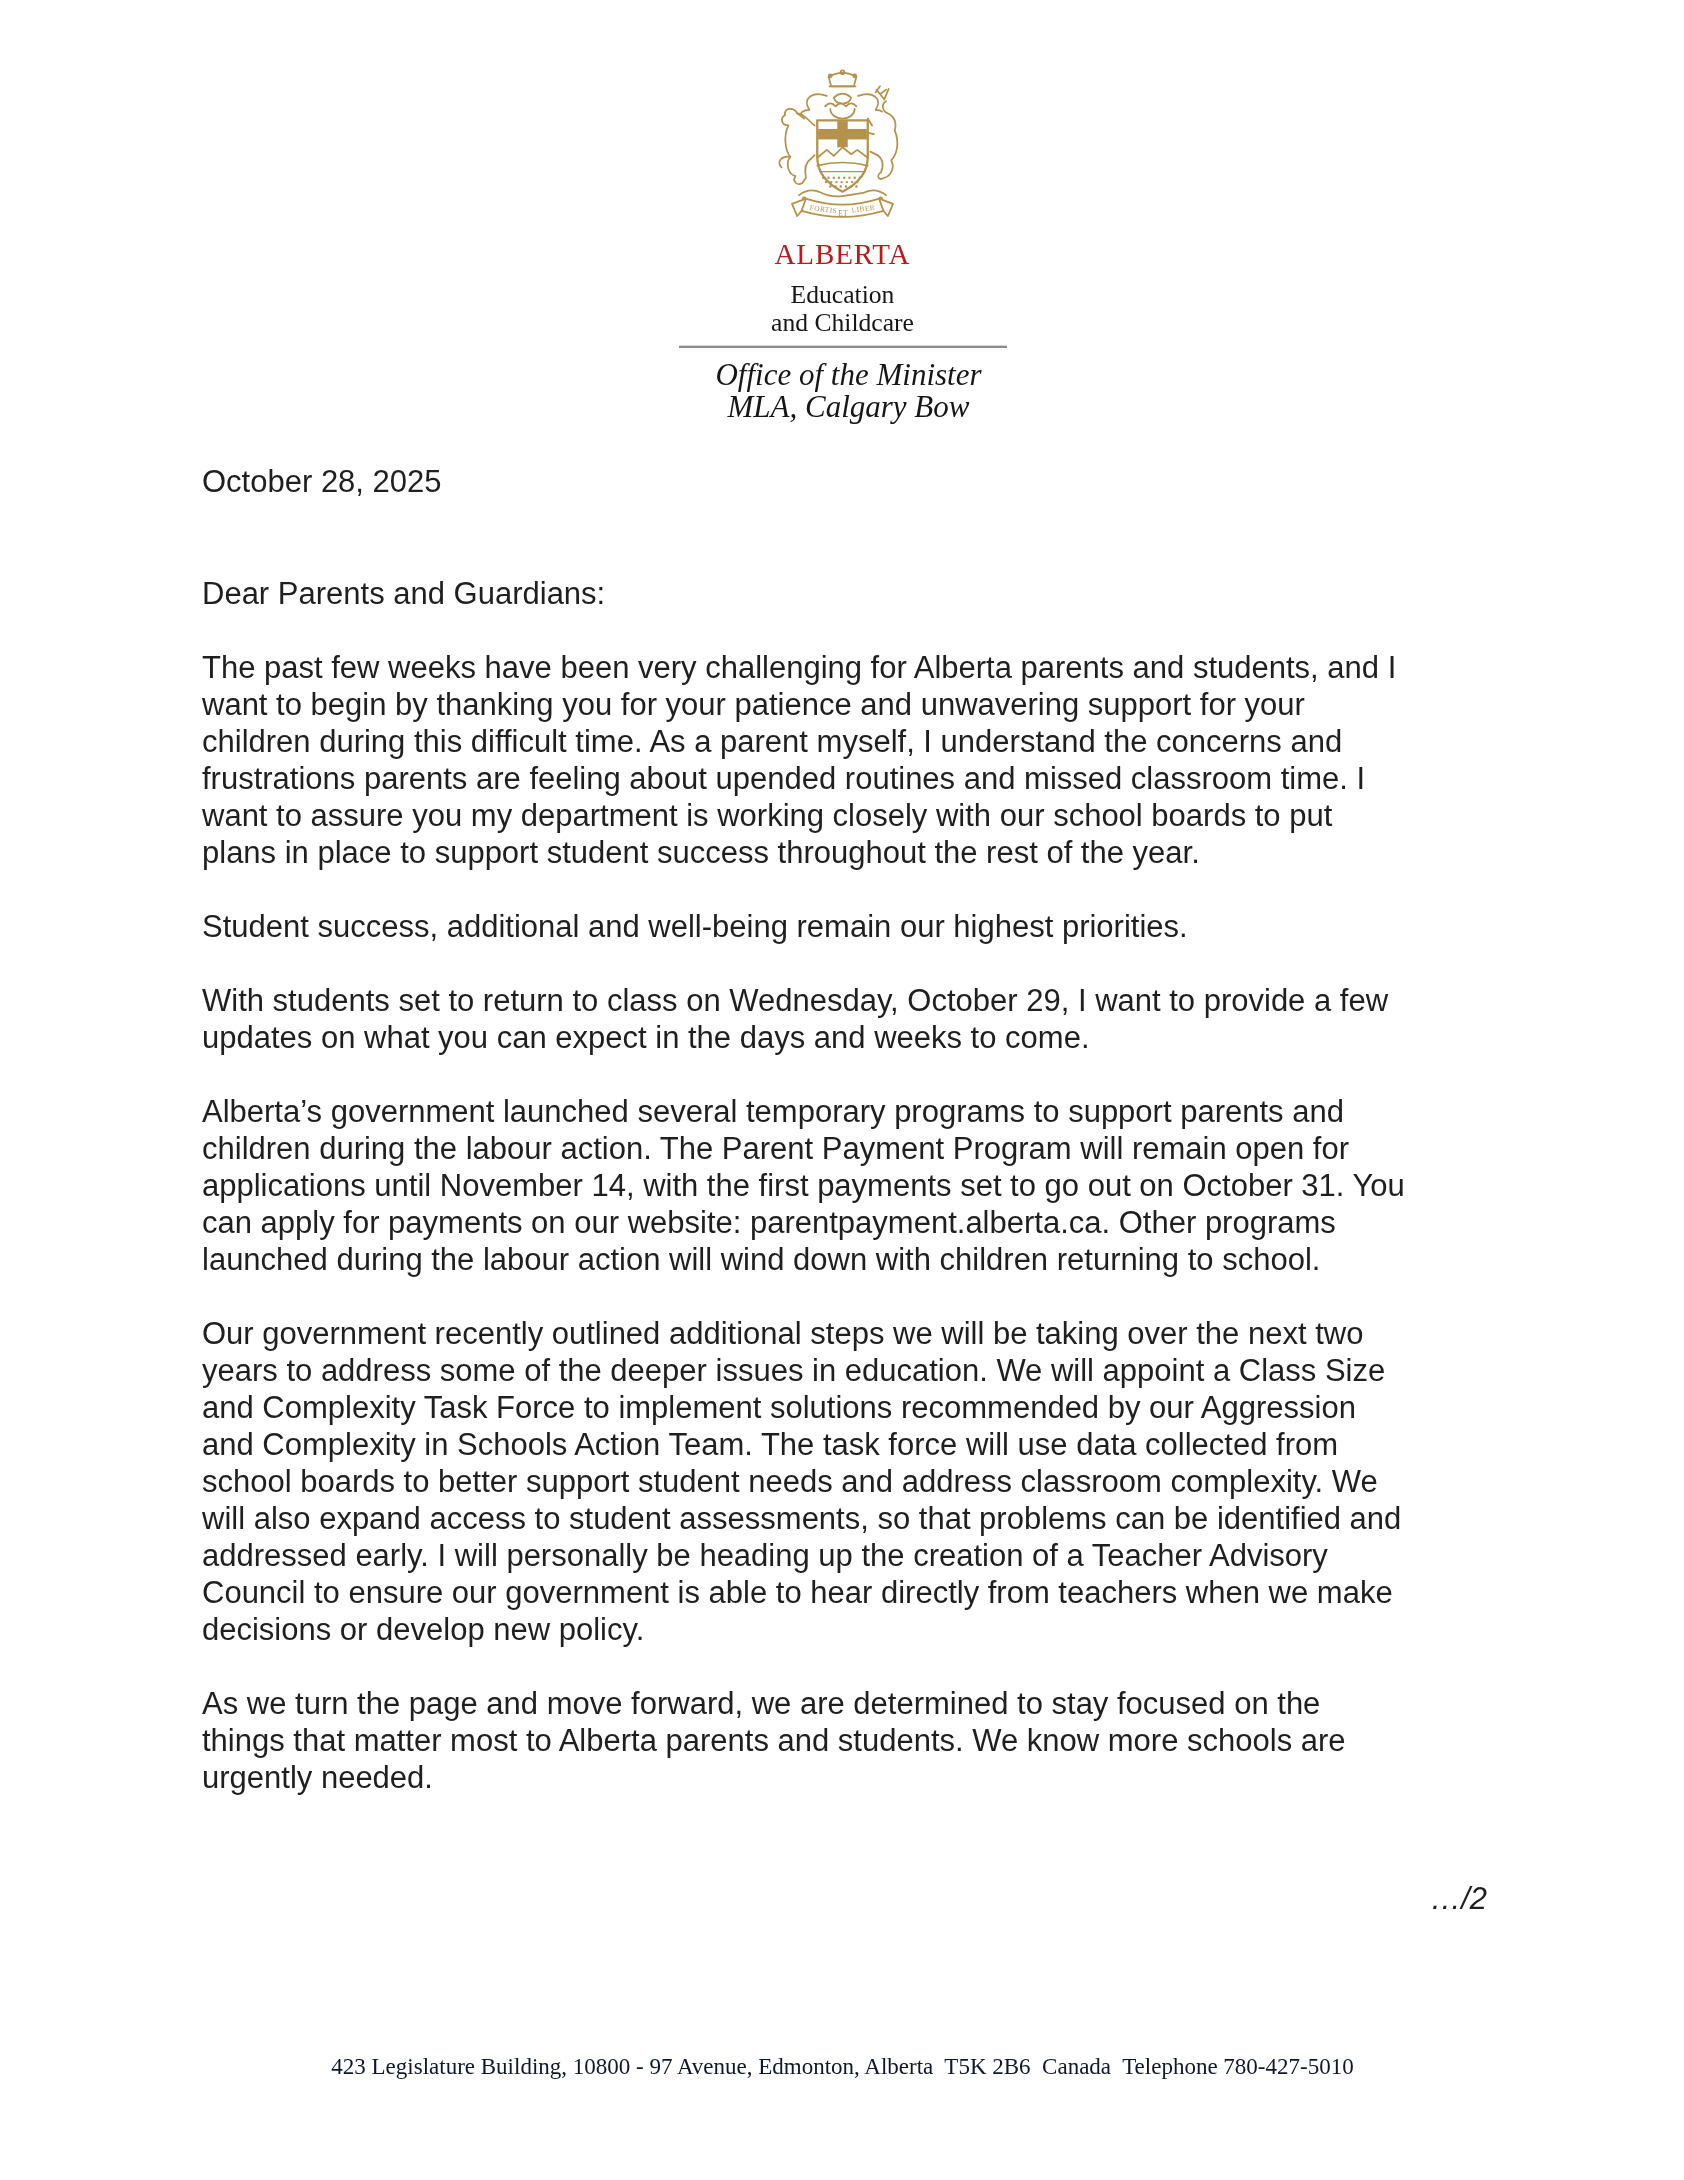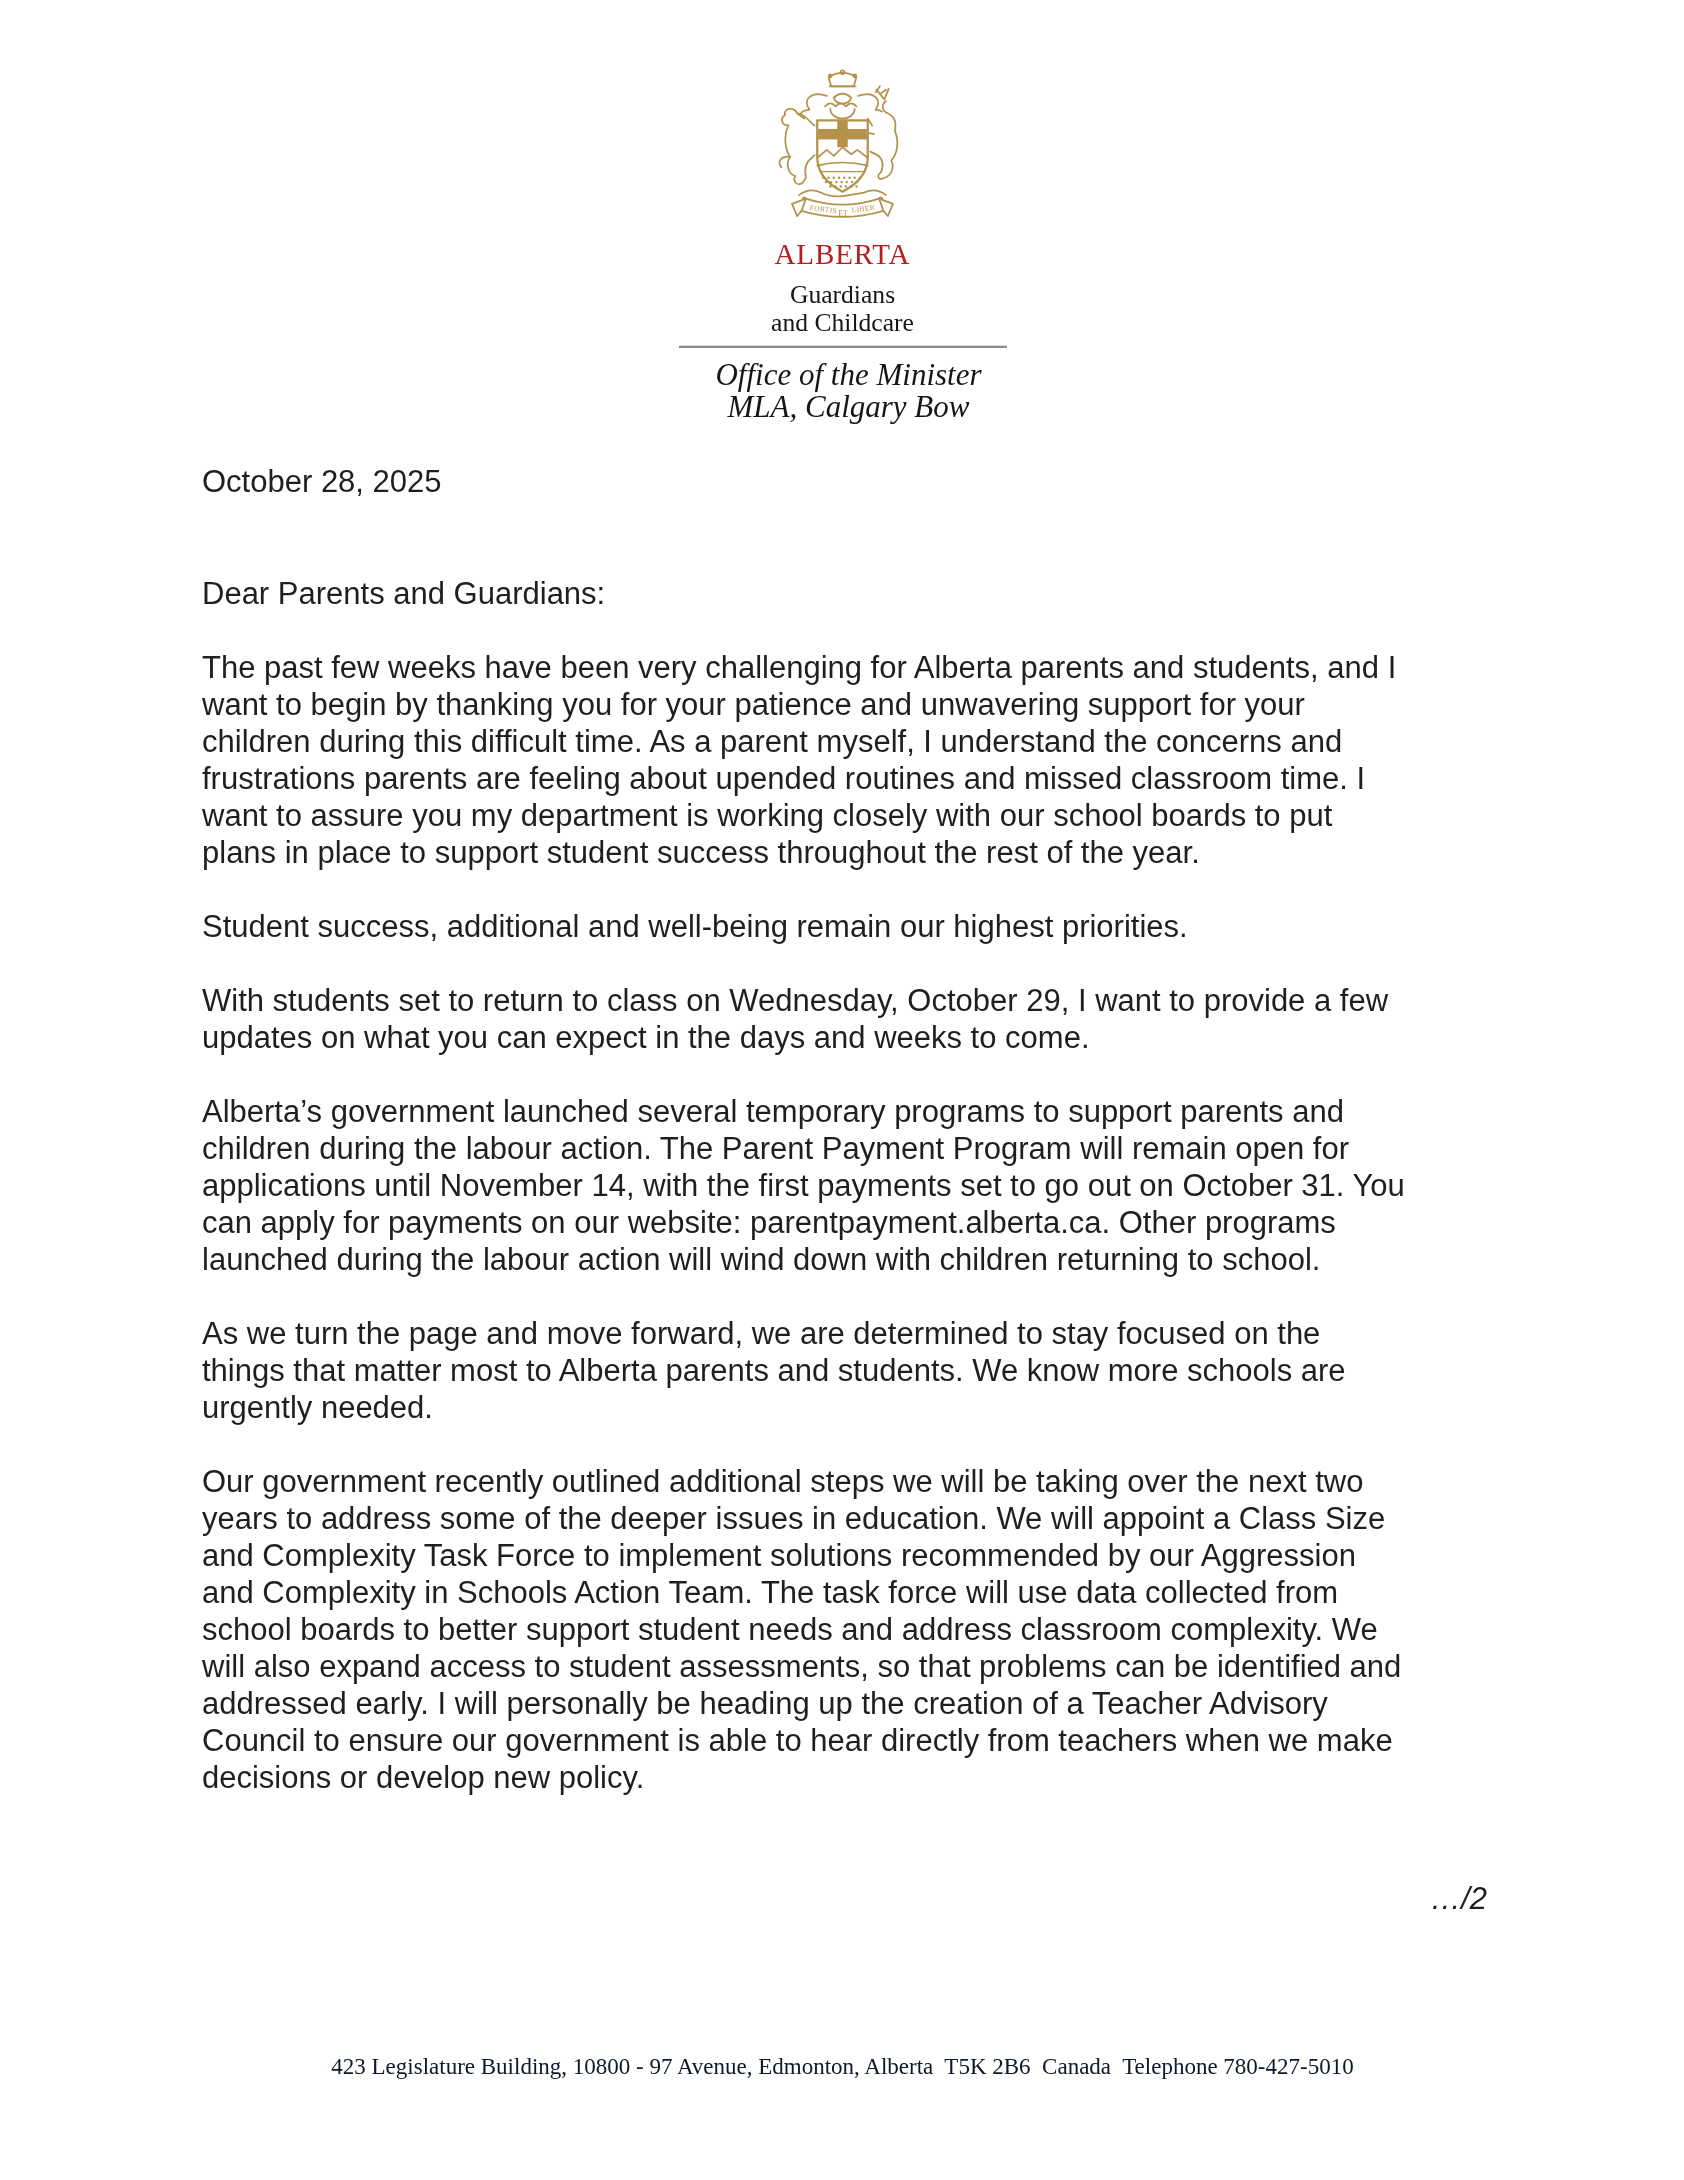--- a/index.html
+++ b/index.html
@@ -182,21 +182,21 @@
       <path class="fw" d="M132 150 L148 156 L142 170 L137 164"></path>
       <path class="fw" d="M48 150 Q90 164 132 150 L137 164 Q90 178 43 164 Z"></path>
       <text x="52" y="163" transform="rotate(7 52 163)">FORTIS</text>
       <text x="85" y="170">ET</text>
       <text x="101" y="166" transform="rotate(-7 101 166)">LIBER</text>
     </svg>
 
     <div class="wordmark">ALBERTA</div>
 
     <div class="dept">
-      <div>Guardians</div>
+      <div>Education</div>
       <div>and Childcare</div>
     </div>
 
     <div class="rule"></div>
 
     <div class="office">
       <div>Office of the Minister</div>
       <div>MLA, Calgary Bow</div>
     </div>
   </header>
@@ -211,32 +211,32 @@
 want to assure you my department is working closely with our school boards to put
 plans in place to support student success throughout the rest of the year.</p>
     <p>Student success, additional and well-being remain our highest priorities.</p>
     <p>With students set to return to class on Wednesday, October 29, I want to provide a few
 updates on what you can expect in the days and weeks to come.</p>
     <p>Alberta’s government launched several temporary programs to support parents and
 children during the labour action. The Parent Payment Program will remain open for
 applications until November 14, with the first payments set to go out on October 31. You
 can apply for payments on our website: parentpayment.alberta.ca. Other programs
 launched during the labour action will wind down with children returning to school.</p>
-    <p>As we turn the page and move forward, we are determined to stay focused on the
-things that matter most to Alberta parents and students. We know more schools are
-urgently needed.</p>
     <p>Our government recently outlined additional steps we will be taking over the next two
 years to address some of the deeper issues in education. We will appoint a Class Size
 and Complexity Task Force to implement solutions recommended by our Aggression
 and Complexity in Schools Action Team. The task force will use data collected from
 school boards to better support student needs and address classroom complexity. We
 will also expand access to student assessments, so that problems can be identified and
 addressed early. I will personally be heading up the creation of a Teacher Advisory
 Council to ensure our government is able to hear directly from teachers when we make
 decisions or develop new policy.</p>
+    <p>As we turn the page and move forward, we are determined to stay focused on the
+things that matter most to Alberta parents and students. We know more schools are
+urgently needed.</p>
   </main>
 
   <div class="page-marker">…/2</div>
 
   <footer class="footer">423 Legislature Building, 10800 - 97 Avenue, Edmonton, Alberta  T5K 2B6  Canada  Telephone 780-427-5010</footer>
 
 </div>
 
 
 </body></html>

